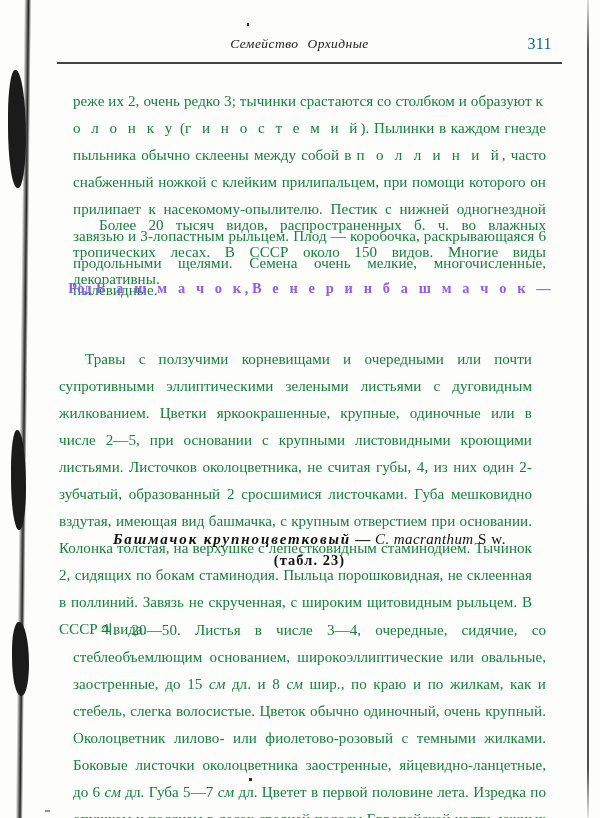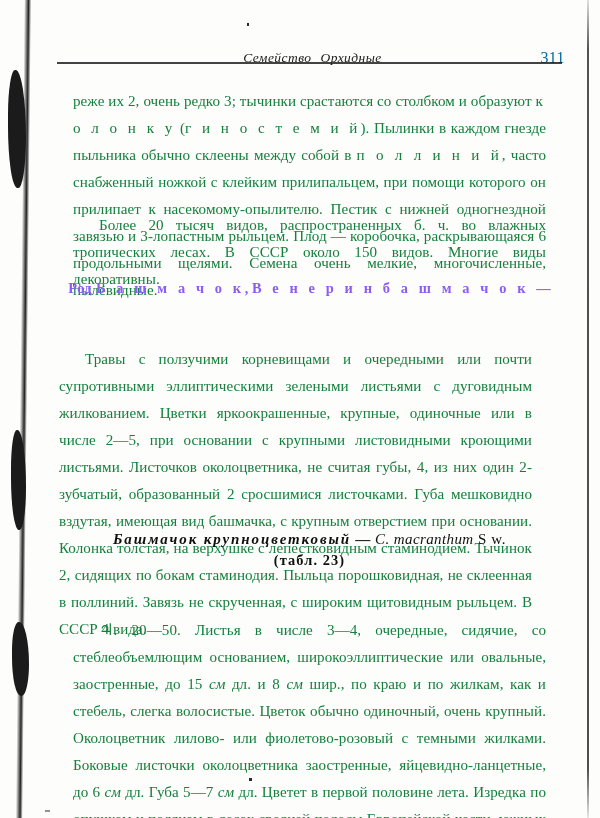--- a/index.html
+++ b/index.html
@@ -56,24 +56,23 @@
     background: #2a2a2a;
     pointer-events: none;
   }
   .speck.s1 { left: 247px; top: 23px;  width: 2px; height: 3px; }
   .speck.s2 { left: 249px; top: 778px; width: 3px; height: 3px; }
   .speck.s3 { left: 45px;  top: 810px; width: 5px; height: 2px; opacity: .5; }
 
   
   .running-head {
     position: absolute;
-    left: 60px; top: 36px;
+    left: 47px; top: 36px;
     width: 505px;
     height: 20px;
-    margin-top: 14px;
   }
   .rh-title {
     position: absolute;
     left: 0; right: 0;
     text-align: center;
     font-style: italic;
     font-size: 13.5px;
     letter-spacing: .45px;
     color: #202020;
   }

